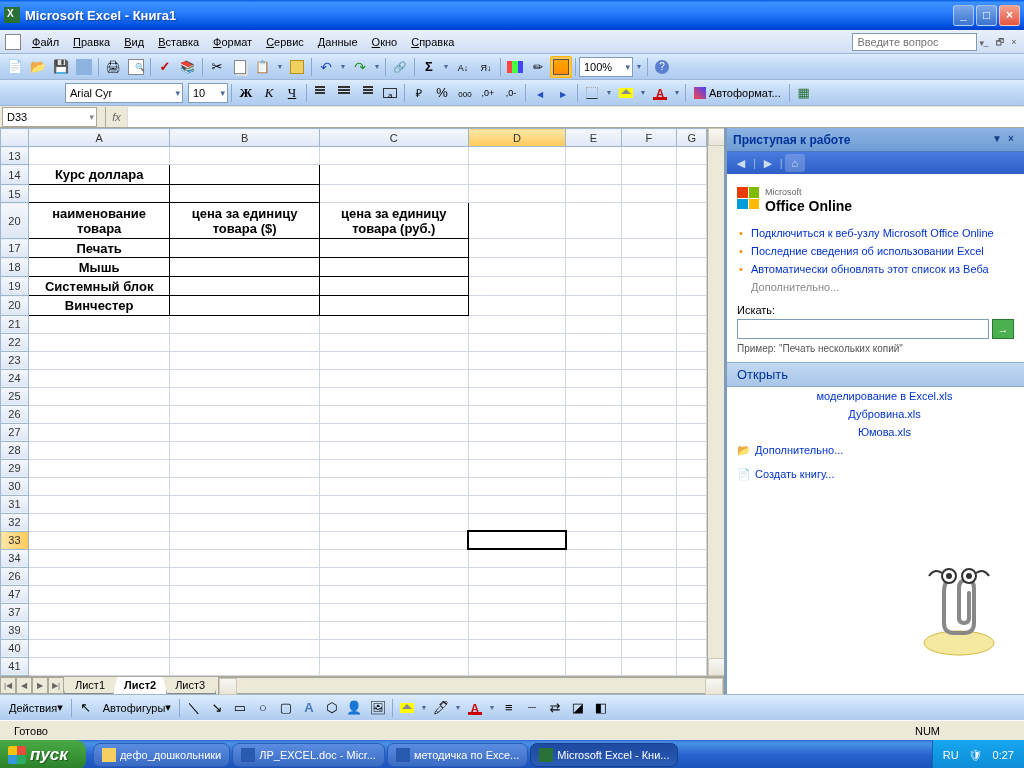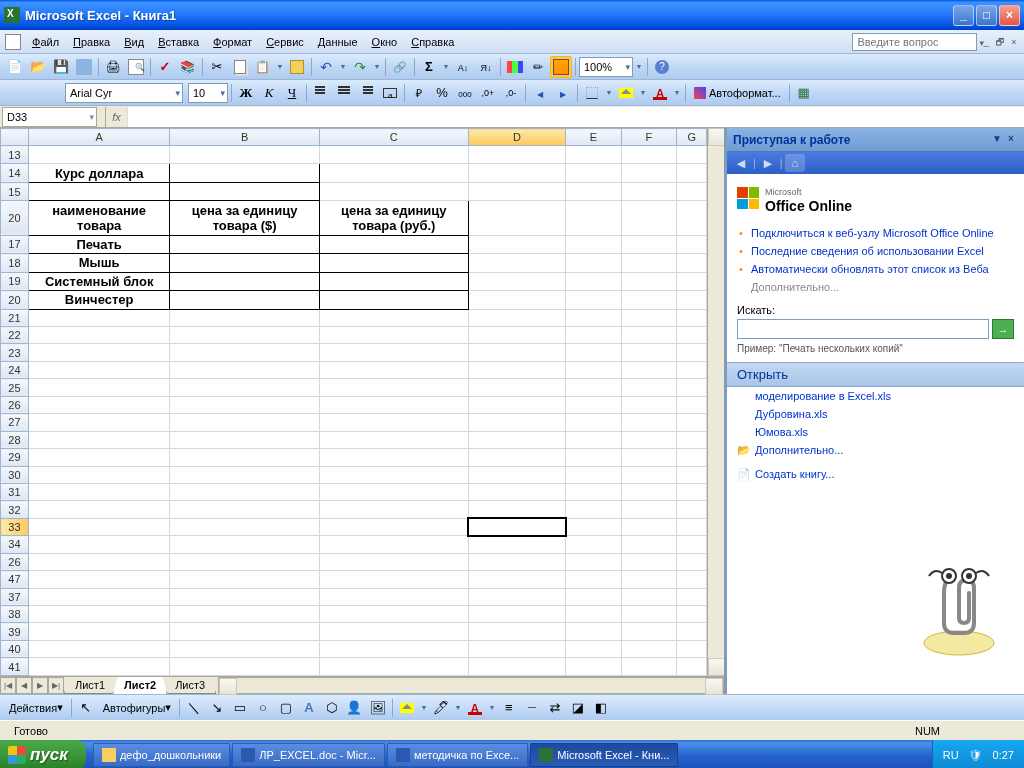--- a/index.html
+++ b/index.html
@@ -139,33 +139,33 @@
 .office-logo .txt b { font-weight: bold; }
 .tp-link { color: #0033cc; font-size: 11px; padding: 3px 0 3px 14px; position: relative; cursor: default; display: block; }
 .tp-link::before { content: "•"; color: #ff8c00; position: absolute; left: 2px; }
 .tp-gray { color: #888; font-size: 11px; padding: 3px 0 3px 14px; }
 .tp-label { font-size: 11px; margin-top: 8px; }
 .tp-search { display: flex; gap: 3px; margin-top: 3px; }
 .tp-search input { flex: 1; height: 20px; border: 1px solid #7f9db9; }
 .tp-search button { width: 22px; height: 20px; background: #4caf50; border: 1px solid #2a7a2e; color: white; font-size: 11px; }
 .tp-example { font-size: 10px; color: #555; margin-top: 4px; }
 .tp-section { background: linear-gradient(to bottom, #c3d8f3, #a8c5e8); margin: 8px -10px 0; padding: 4px 10px; font-size: 13px; color: #003399; border-top: 1px solid #8faad0; border-bottom: 1px solid #8faad0; }
-.tp-file { color: #0033cc; font-size: 11px; padding: 3px 0 3px 18px; cursor: default; }
+.tp-file { color: #0033cc; font-size: 11px; padding: 3px 0 3px 18px; cursor: default; text-align: center; }
 .tp-file-more { color: #0033cc; font-size: 11px; padding: 3px 0 3px 18px; position: relative; }
 .tp-file-more::before { content: "📂"; position: absolute; left: 0; font-size: 11px; }
 .tp-new { color: #0033cc; font-size: 11px; padding: 3px 0 3px 18px; position: relative; margin-top: 6px; }
 .tp-new::before { content: "📄"; position: absolute; left: 0; font-size: 11px; }
 .clippy { position: absolute; bottom: 36px; right: 20px; width: 90px; height: 100px; }
 .clippy svg { width: 100%; height: 100%; }
 
 
 .win-taskbar { height: 30px; background: linear-gradient(to bottom, #3168d5 0%, #4993e6 10%, #2663d0 50%, #1a50b8 100%); display: flex; align-items: center; }
 .start-btn { height: 30px; padding: 0 18px 0 8px; background: linear-gradient(to bottom, #49a847 0%, #3d9b3a 40%, #2a7e28 100%); border-radius: 0 10px 10px 0; color: white; font-style: italic; font-weight: bold; font-size: 17px; display: flex; align-items: center; gap: 4px; text-shadow: 1px 1px 1px rgba(0,0,0,.4); }
 .start-btn::before { content: ""; width: 18px; height: 18px; background: conic-gradient(#e74c3c 0 25%, #27ae60 25% 50%, #3498db 50% 75%, #f1c40f 75% 100%); border-radius: 2px; }
-.task-item { height: 24px; margin: 0 1px; padding: 0 8px; background: linear-gradient(to bottom, #5a8de0, #3a6bc5); border: 1px solid #2a5bb5; border-radius: 1px; color: white; font-size: 11px; display: flex; align-items: center; gap: 4px; max-width: 160px; overflow: hidden; white-space: nowrap; }
+.task-item { height: 24px; margin: 0 1px; padding: 0 8px; background: linear-gradient(to bottom, #5a8de0, #3a6bc5); border: 1px solid #2a5bb5; border-radius: 7px; color: white; font-size: 11px; display: flex; align-items: center; gap: 4px; max-width: 160px; overflow: hidden; white-space: nowrap; }
 .task-item.active { background: linear-gradient(to bottom, #1e4aa0, #2a5bb5); border-color: #15428b; }
 .task-item .ti-icon { width: 14px; height: 14px; flex-shrink: 0; }
 .tray { margin-left: auto; height: 30px; background: linear-gradient(to bottom, #16a7f0, #0e8ad5); border-left: 1px solid #0a6ab0; display: flex; align-items: center; padding: 0 10px; color: white; font-size: 11px; gap: 10px; }
 
 .vscroll { width: 17px; background: #ece9d8; border-left: 1px solid #aca899; position: relative; }
 .vscroll::before, .vscroll::after { content: ""; position: absolute; left: 0; width: 15px; height: 16px; background: linear-gradient(#f8f8f4, #e8e4d8); border: 1px solid #cec8b8; }
 .vscroll::before { top: 0; } .vscroll::after { bottom: 0; }
 </style>
 </head>
 <body>
@@ -614,30 +614,20 @@
                 <td class="" style="height:17px"></td>
                 <td class="" style="height:17px"></td>
                 <td class="" style="height:17px"></td>
                 <td class="" style="height:17px"></td>
                 <td class="" style="height:17px"></td>
                 <td class="" style="height:17px"></td>
                 <td class="" style="height:17px"></td>
               </tr>
               <tr>
                 <th class="rowh">37</th>
-                <td class="" style="height:17px"></td>
-                <td class="" style="height:17px"></td>
-                <td class="" style="height:17px"></td>
-                <td class="" style="height:17px"></td>
-                <td class="" style="height:17px"></td>
-                <td class="" style="height:17px"></td>
-                <td class="" style="height:17px"></td>
-              </tr>
-              <tr>
-                <th class="rowh">38</th>
                 <td class="" style="height:17px"></td>
                 <td class="" style="height:17px"></td>
                 <td class="" style="height:17px"></td>
                 <td class="" style="height:17px"></td>
                 <td class="" style="height:17px"></td>
                 <td class="" style="height:17px"></td>
                 <td class="" style="height:17px"></td>
               </tr>
               <tr>
                 <th class="rowh">39</th>

